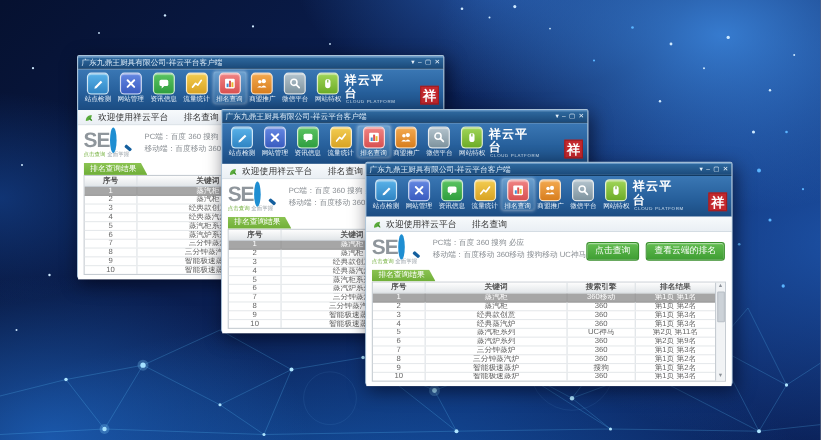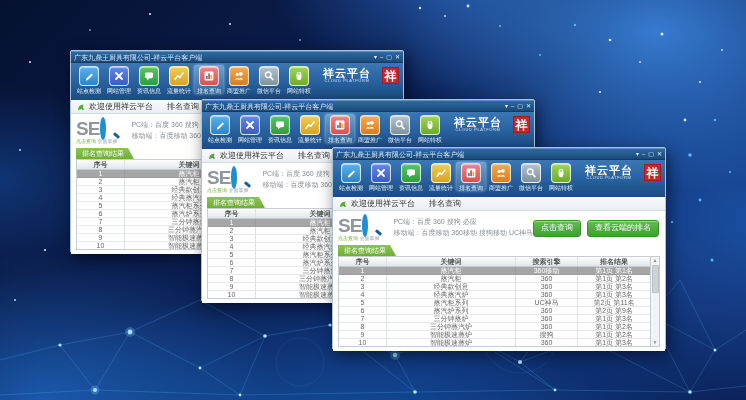--- a/index.html
+++ b/index.html
@@ -44,39 +44,39 @@
     box-shadow:0 0 3px rgba(255,255,255,.45), inset 0 0 2px rgba(255,255,255,.35); }
   .tile { width:20px; height:20px; border-radius:4px; border:1px solid rgba(255,255,255,.75);
     box-shadow:inset 0 1px 1px rgba(255,255,255,.55); display:flex; align-items:center;
     justify-content:center; }
   .t1{background:linear-gradient(#59b2e9,#2f84c3);} .t2{background:linear-gradient(#6487e2,#3a5cc0);}
   .t3{background:linear-gradient(#5bc461,#2f9e3f);} .t4{background:linear-gradient(#f3cc50,#d8a324);}
   .t5{background:linear-gradient(#f08383,#d85151);} .t6{background:linear-gradient(#f3a94f,#d87e1e);}
   .t7{background:linear-gradient(#b3c3cd,#7e939e);} .t8{background:linear-gradient(#a0d557,#6dac28);}
   .tool-label { font-size:6px; color:#eaf3fb; line-height:1; margin-top:2px; white-space:nowrap; }
 
-  .brand { margin-left:auto; display:flex; align-items:flex-start; gap:11px; padding:2px 1px 0 0; }
+  .brand { margin-left:auto; display:flex; align-items:flex-end; gap:21px; padding:2px 1px 0 0; }
   .brand-txt { display:flex; flex-direction:column; align-items:center; }
   .brand-name { font-size:11px; font-weight:bold; color:#fff; line-height:1.1; letter-spacing:1px;}
   .brand-sub  { font-size:4px; color:#cfe0f0; letter-spacing:.6px; line-height:1; }
   .badge { width:17px; height:17px; background:#c3282e; border:1px solid #a01d22;
     color:#fff; font-size:12px; font-weight:bold; display:flex; align-items:center;
     justify-content:center; line-height:1; }
 
   .crumbbar { height:14px; flex:0 0 14px; display:flex; align-items:center; gap:4px;
     background:linear-gradient(#f7fafc,#eaeff4); border-bottom:1px solid #d4dce3;
     padding:0 6px; }
   .crumbbar .ct { font-size:8px; font-weight:normal; color:#333; line-height:1; }
   .crumbbar .sp { width:6px; }
 
   .content { flex:1; display:flex; flex-direction:column; background:#fff; padding:0 5px 4px; }
 
   .hdzone { height:34px; flex:0 0 34px; display:flex; align-items:center; }
   .seo { width:60px; display:flex; flex-direction:column; }
-  .seo-row { display:flex; align-items:center; }
+  .seo-row { display:flex; align-items:flex-start; }
   .seo-se { font-size:19px; font-weight:bold; color:#8f969c; letter-spacing:-1px; line-height:1; }
   .lens { position:relative; width:17px; height:17px; margin-left:1px; }
   .lens .ring { width:16px; height:16px; border:3px solid #1e8ed2; border-radius:50%;
     background:radial-gradient(circle at 35% 30%, #eaf6fd, #bfe2f6 60%, #8ecbec); }
   .lens .handle { position:absolute; width:7px; height:3px; background:#145f9e;
     right:-3px; bottom:0px; transform:rotate(40deg); border-radius:1px; }
   .seo-tag { font-size:5px; line-height:1; margin-top:1px; white-space:nowrap; }
   .seo-tag .g { color:#6fae37; } .seo-tag .gr { color:#9aa2a8; }
   .engines { flex:1; padding-left:14px; font-size:7px; color:#8a8f94; line-height:1.55;
     white-space:nowrap; }

